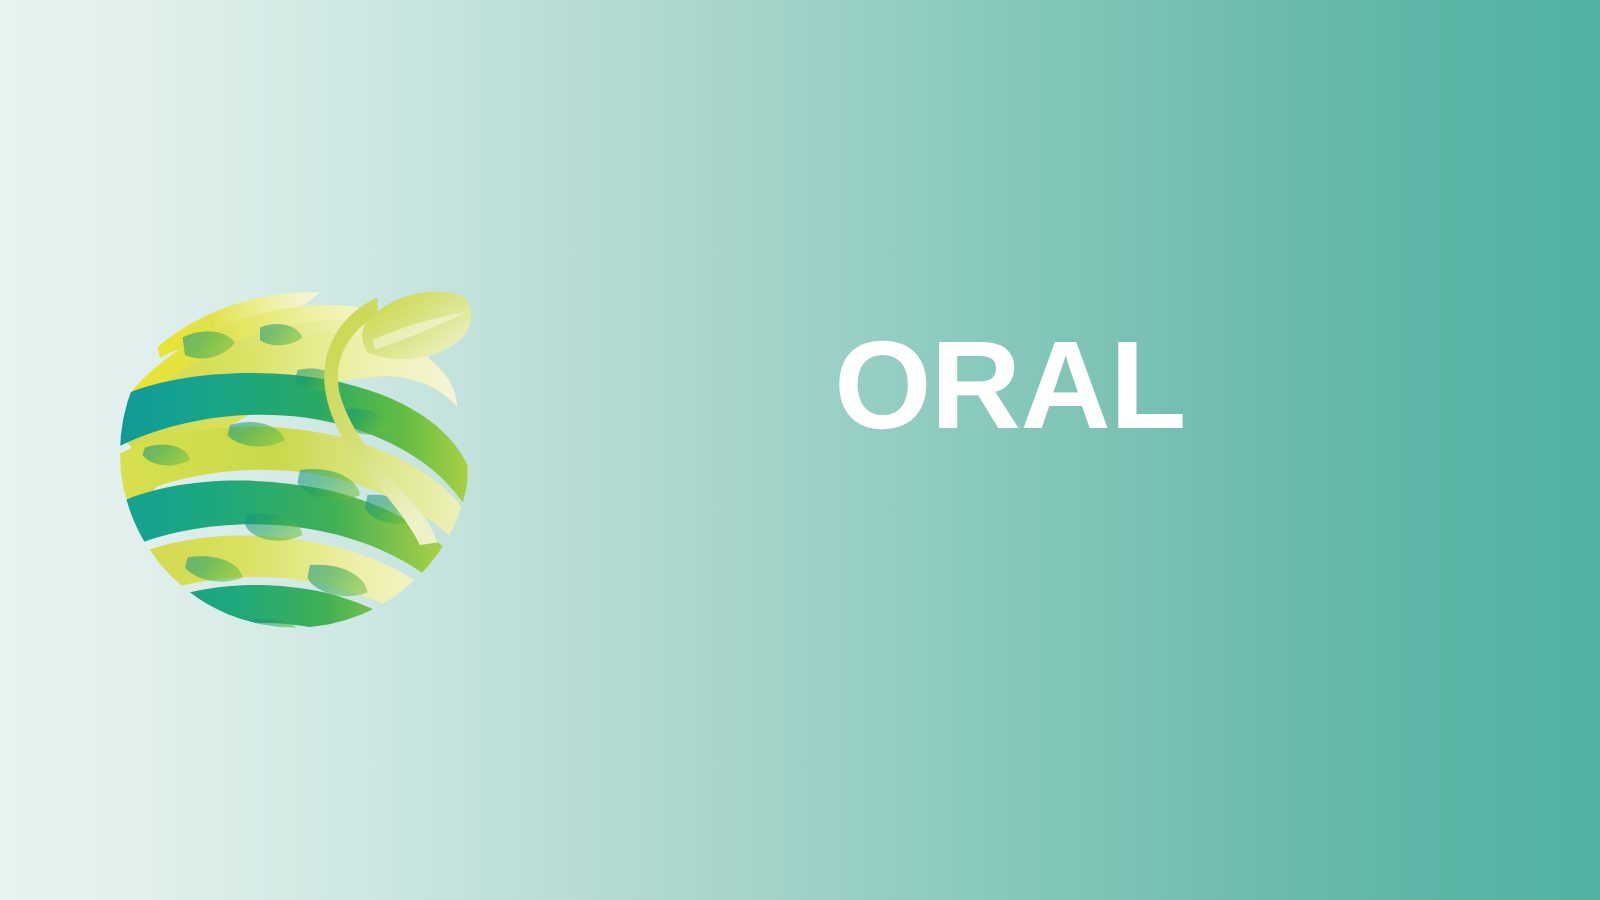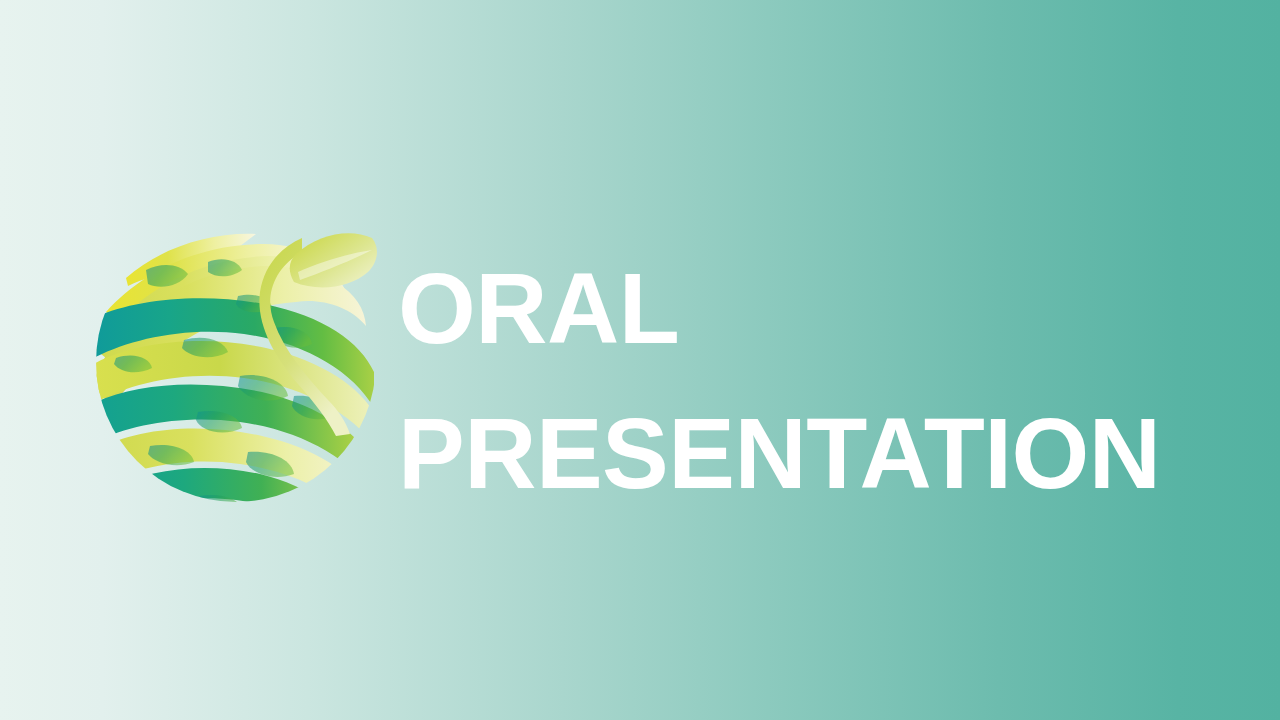--- a/index.html
+++ b/index.html
@@ -52,21 +52,21 @@
   .title-line {
     color: #ffffff;
     font-family: "Liberation Sans", sans-serif;
     font-weight: bold;
     font-size: 100px;
     line-height: 145px;
     letter-spacing: -0.5px;
     white-space: nowrap;
     margin: 0;
     padding: 0;
-    text-align: left;
+    text-align: center;
   }
 </style>
 </head>
 <body>
 
 <div id="slide">
 
   <div id="logo-wrap">
     <svg viewBox="0 0 296 320" xmlns="http://www.w3.org/2000/svg" aria-hidden="true">
       <defs>
@@ -188,16 +188,15 @@
 
       <path d="M 208 54 C 230 34 262 28 284 38 C 292 48 290 62 280 72
                C 262 88 230 92 206 82 C 200 72 200 62 208 54 Z" fill="url(#gLeaf)"></path>
 
       <path d="M 210 72 C 232 62 258 54 284 50 C 260 62 234 72 212 80 Z" fill="#ffffff" opacity="0.42"></path>
     </svg>
   </div>
 
   <div id="title-block">
     <div class="title-line">ORAL</div>
-    <div class="title-line">PRESENTATION</div>
   </div>
 
 </div>
 
 </body></html>

